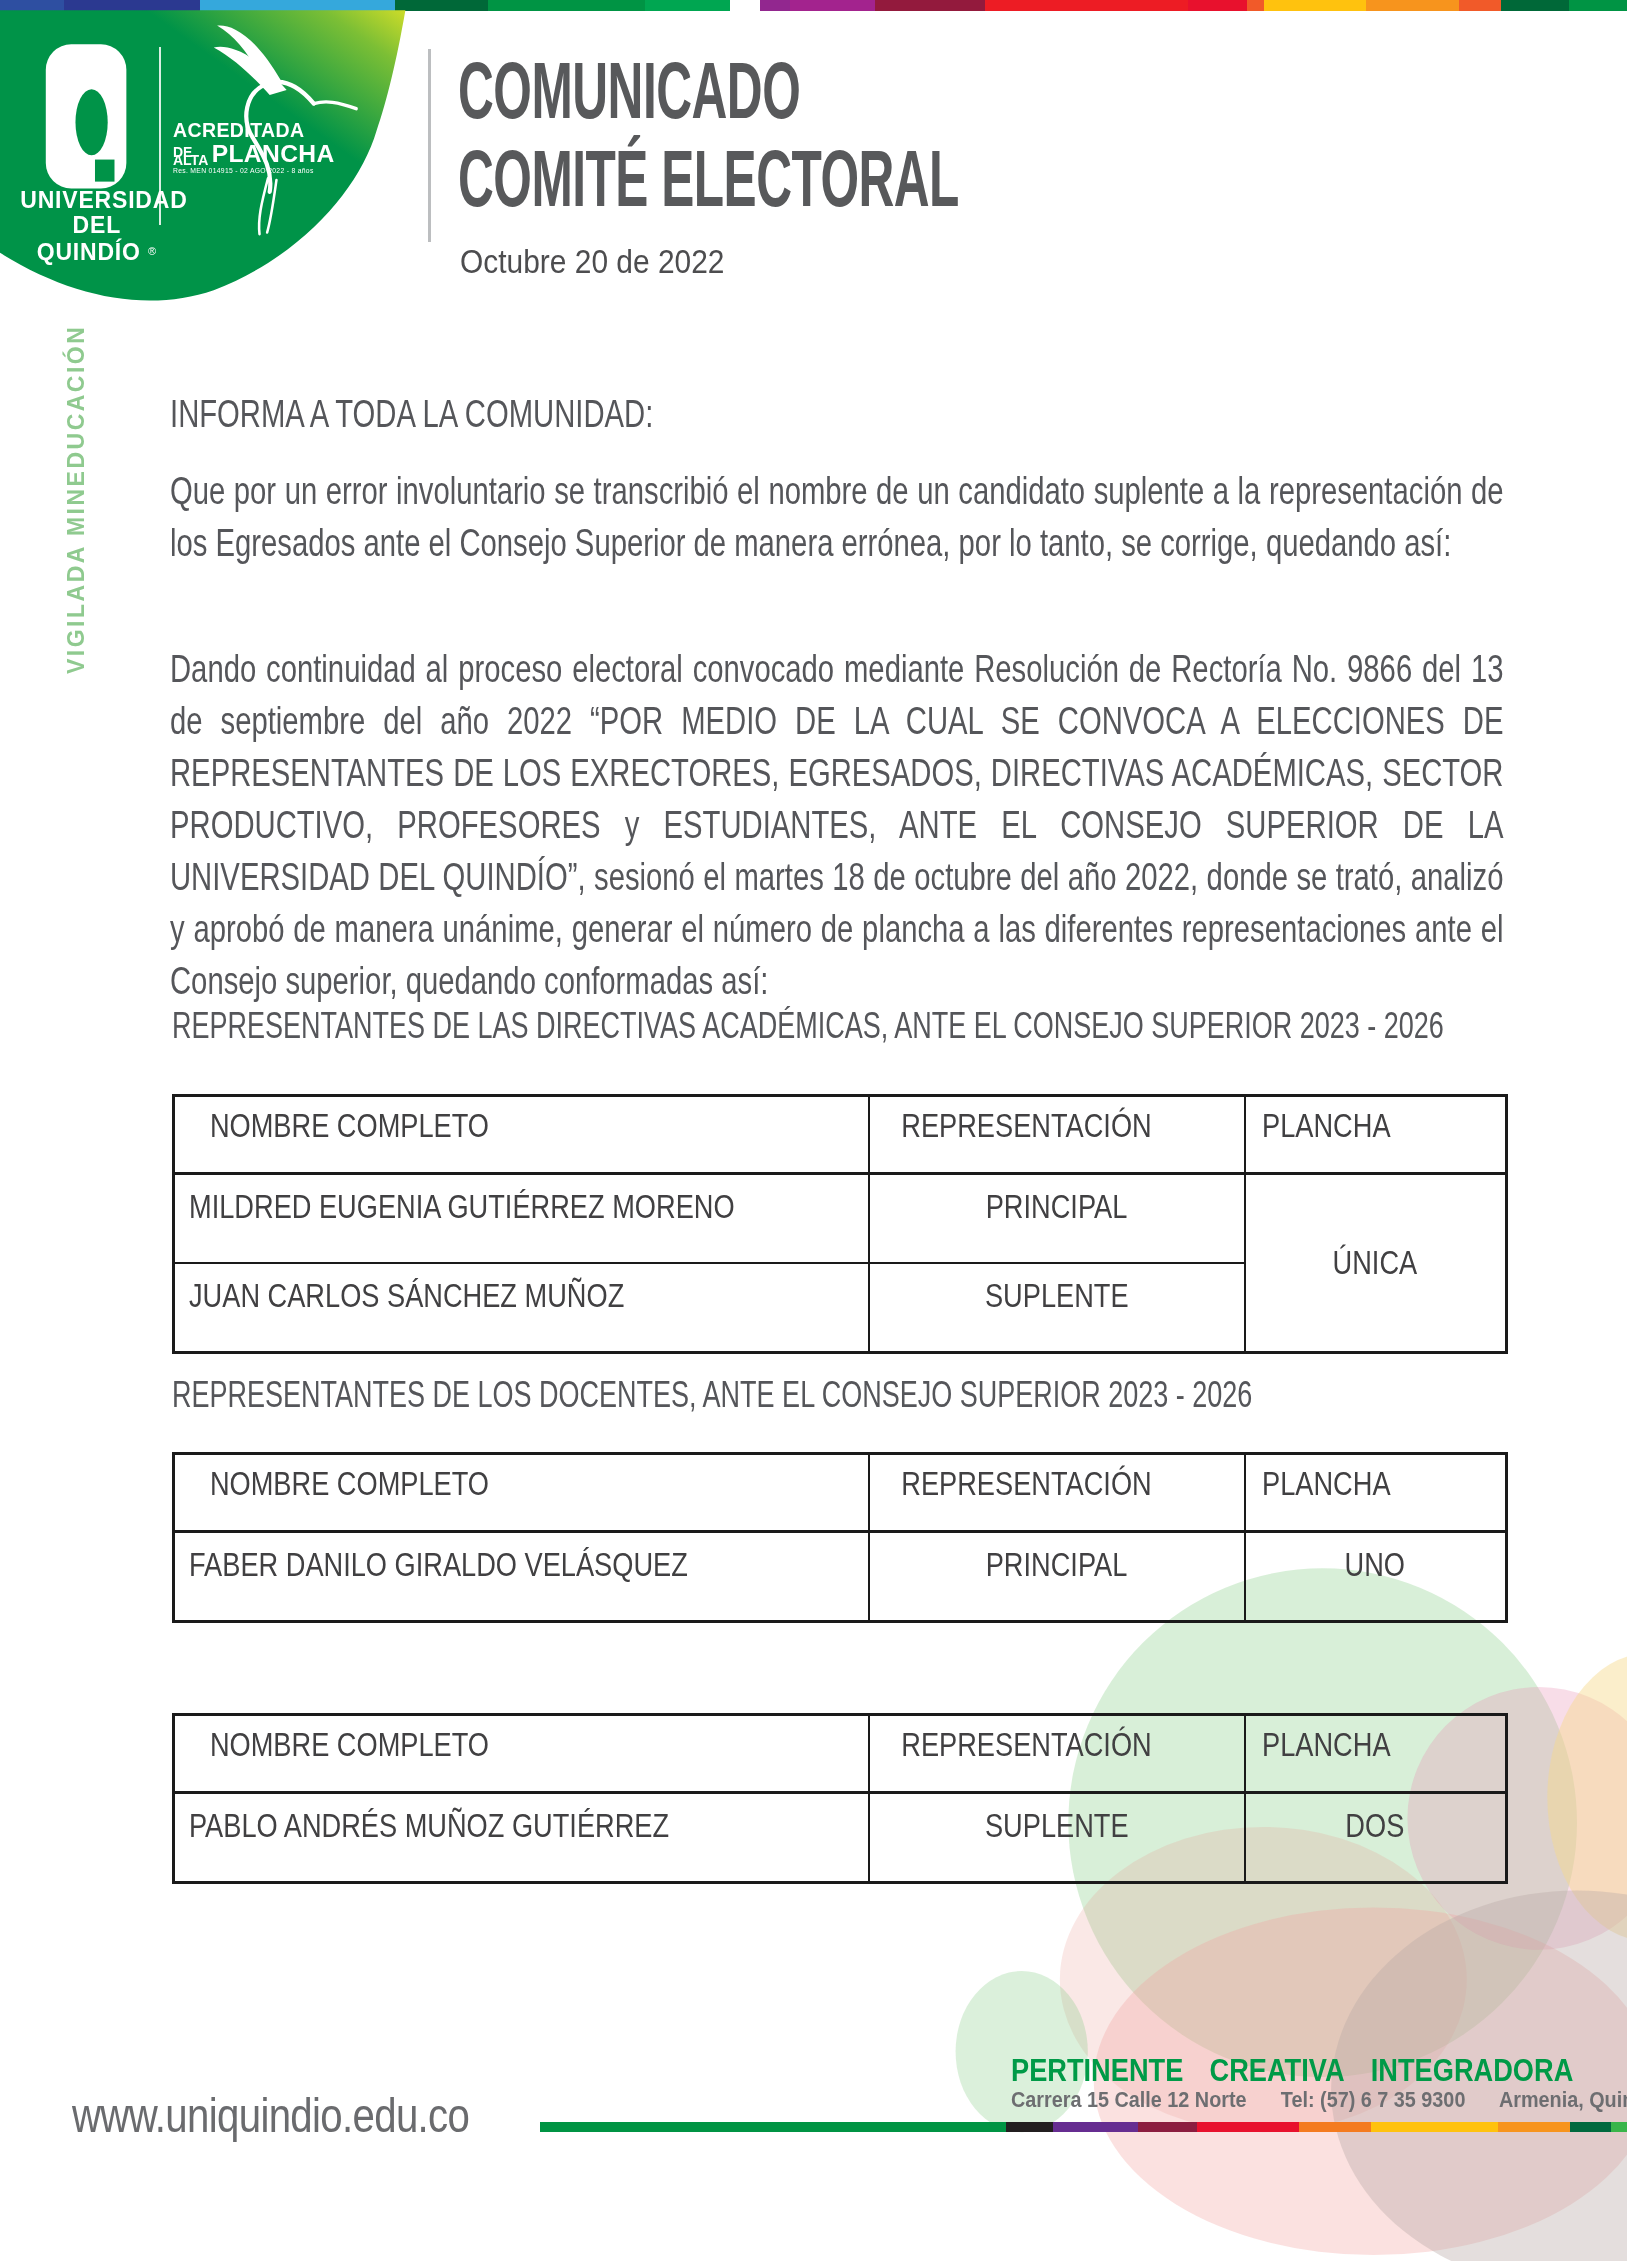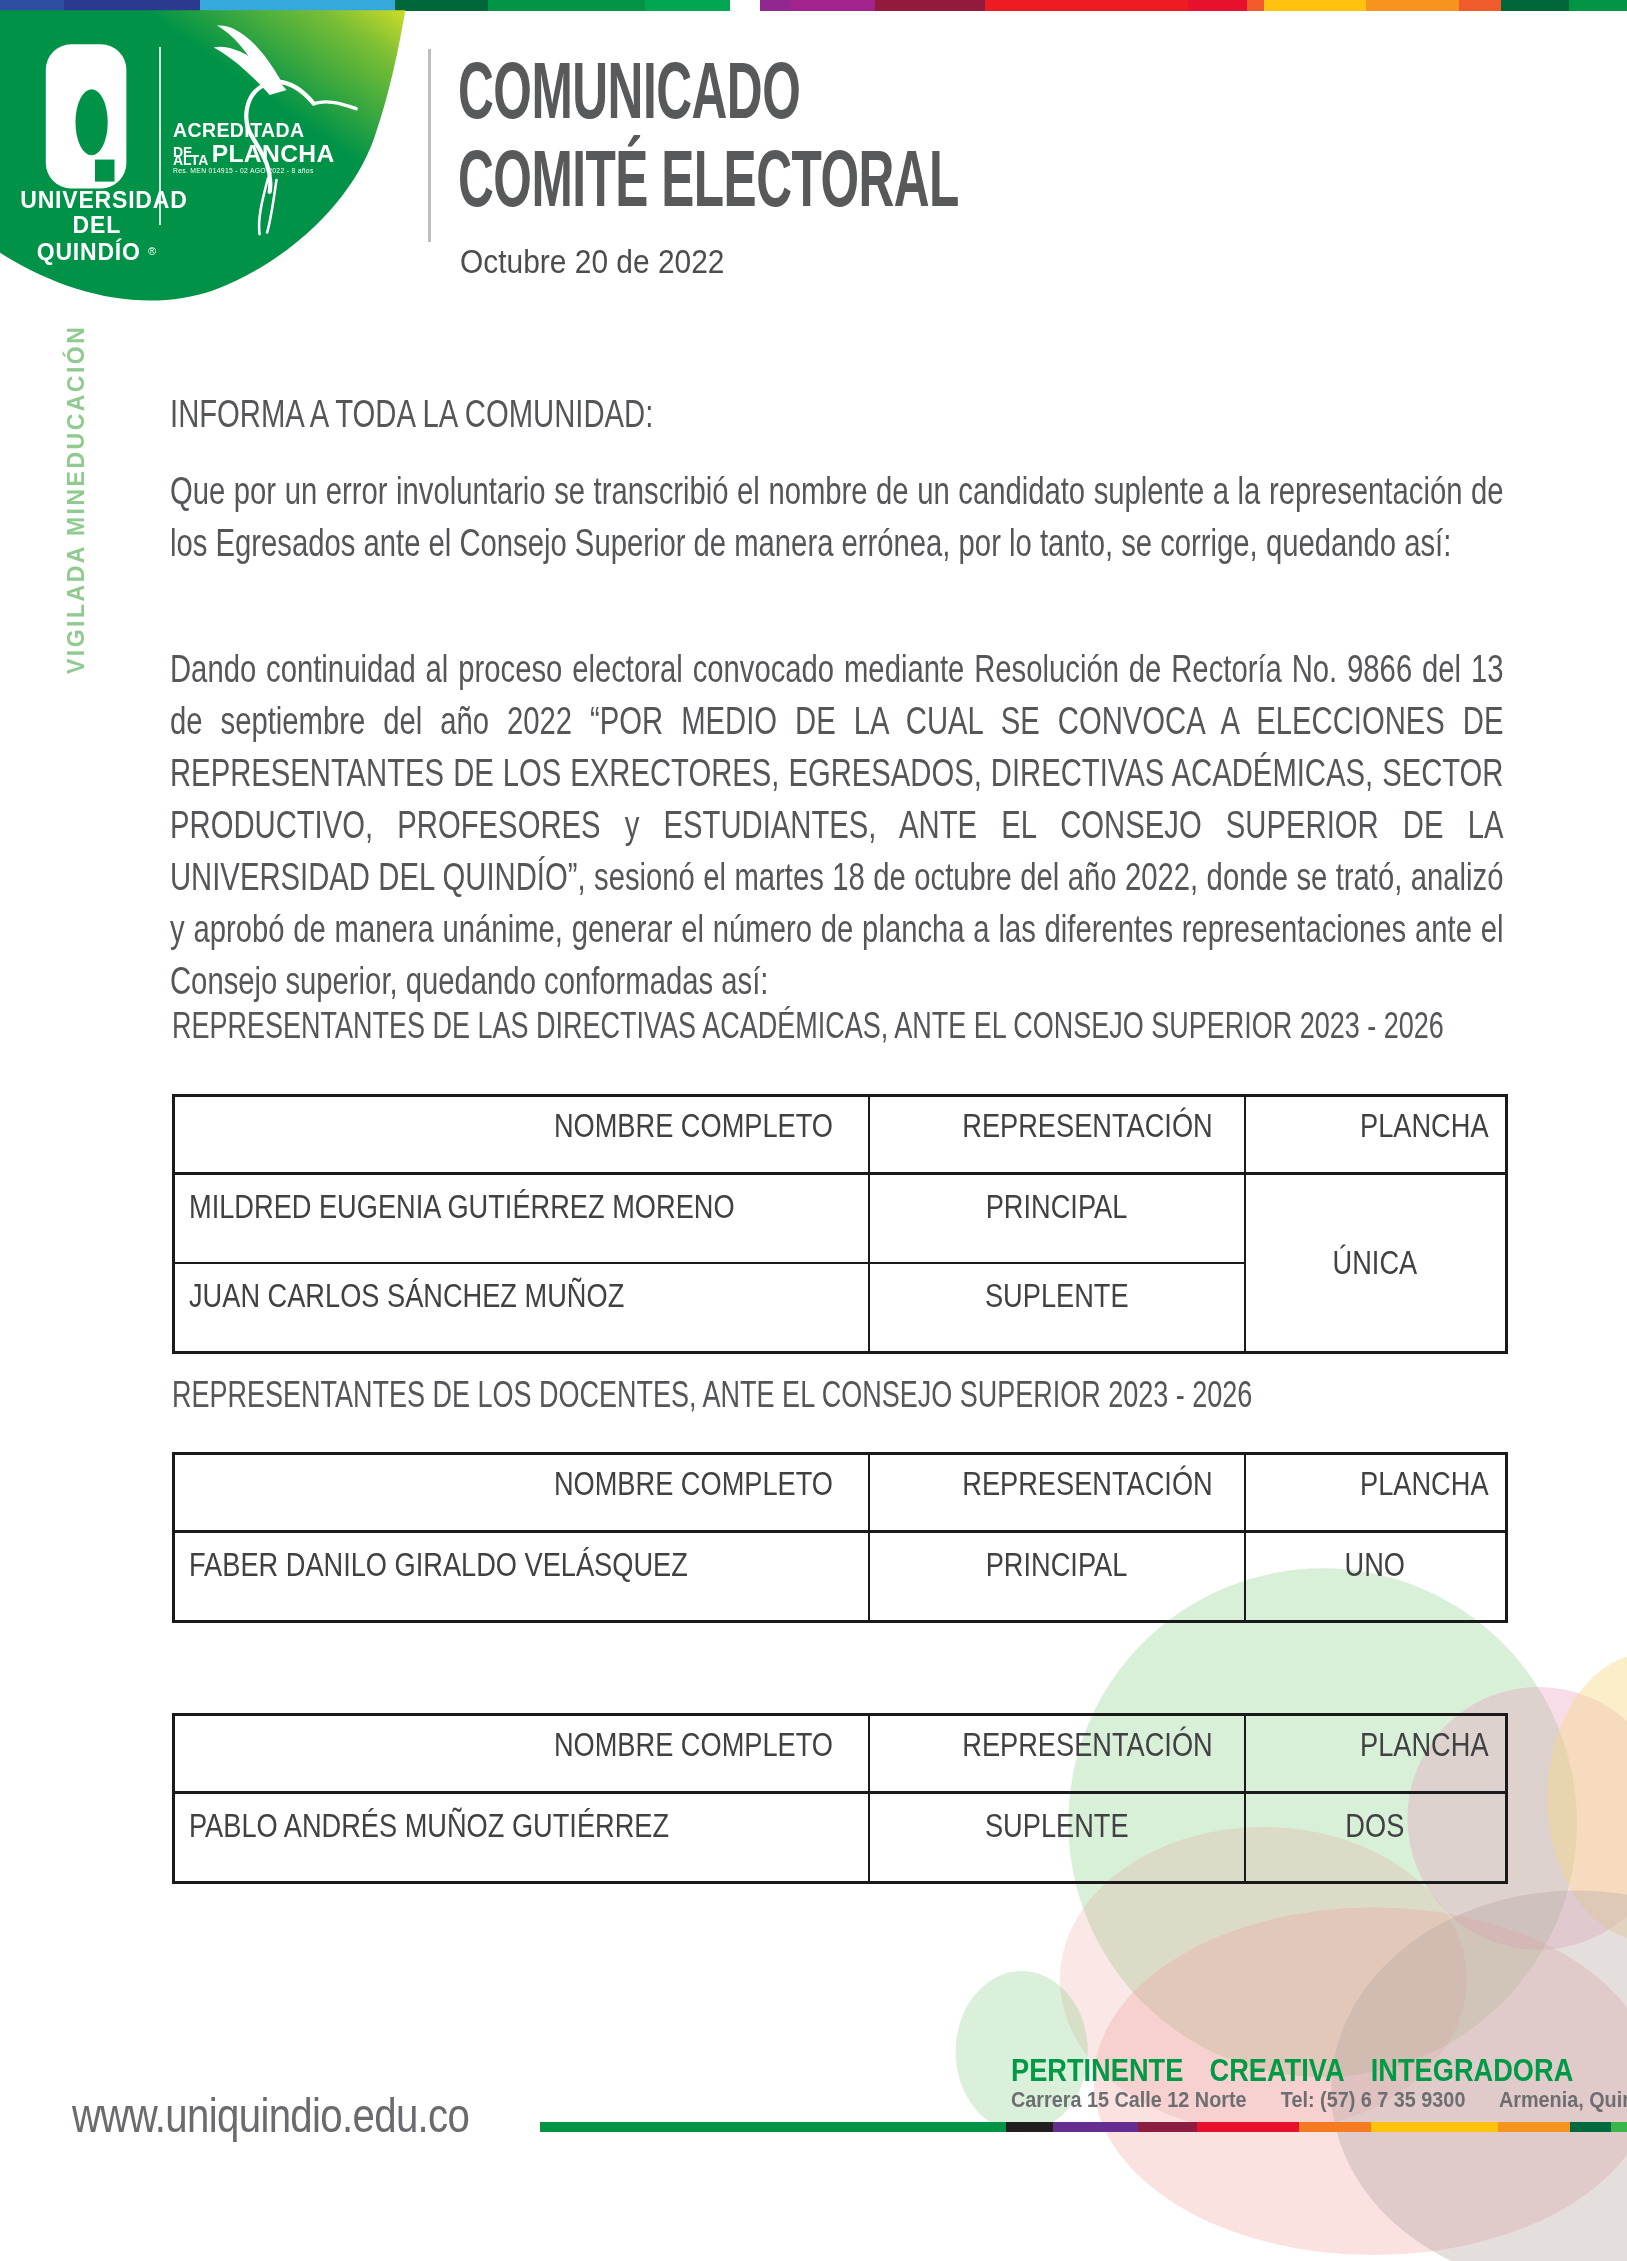--- a/index.html
+++ b/index.html
@@ -46,21 +46,21 @@
       transform:scaleX(.75);transform-origin:0 0;white-space:nowrap;z-index:2;}
   #sect1{top:1006px;}
   #sect2{top:1375px;}
   
   .tbl-wrap{position:absolute;left:172px;width:1334px;z-index:2;}
   #table1{top:1094px;} #table2{top:1452px;} #table3{top:1713px;}
   table{border-collapse:collapse;width:100%;table-layout:fixed;background:transparent;}
   table{border:3.4px solid #1a1a1a;}
   th,td{border:2.5px solid #1a1a1a;color:#414042;font-weight:normal;font-size:34px;
       vertical-align:top;padding:0;}
-  th{height:66px;padding-top:8.5px;text-align:right;border-bottom-width:3.4px;}
+  th{height:66px;padding-top:8.5px;text-align:left;border-bottom-width:3.4px;}
   td{height:75px;padding-top:12px;text-align:center;}
   td.name{text-align:left;padding-left:13.6px;}
   td.merge{vertical-align:middle;padding-top:0;}
   .cond{display:inline-block;transform:scaleX(.8);white-space:nowrap;}
   .cond-l{display:inline-block;transform:scaleX(.8);transform-origin:0 50%;white-space:nowrap;}
   
   #blobs{position:absolute;left:0;top:0;width:1628px;height:2261px;z-index:1;pointer-events:none;}
   
   #website{position:absolute;left:72px;top:2087px;color:#6a6b6e;font-size:49px;letter-spacing:-0.8px;
       transform:scaleX(.82);transform-origin:0 0;white-space:nowrap;z-index:3;}

